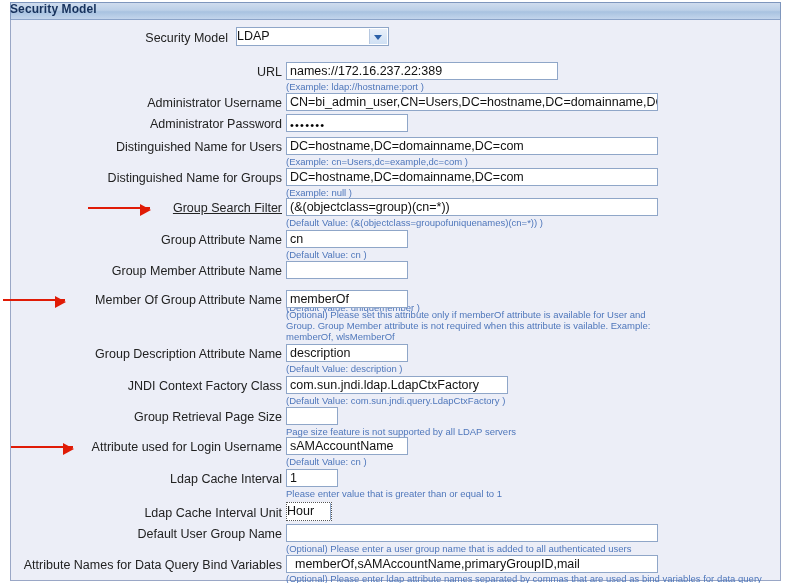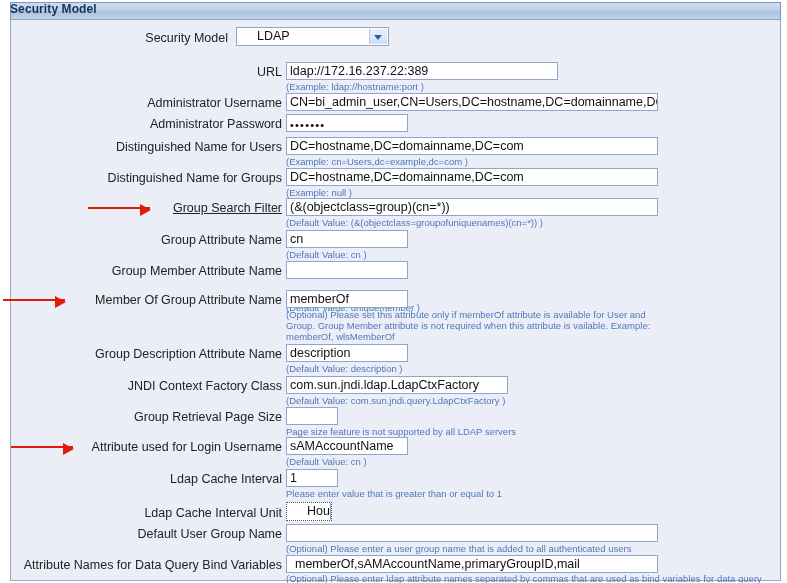--- a/index.html
+++ b/index.html
@@ -98,21 +98,21 @@
   
   .select {
     position: absolute;
     box-sizing: border-box;
     background: #ffffff;
     border: 1px solid #8fa6c8;
     height: 19px;
     font-size: 12.5px;
     color: #111111;
     line-height: 17px;
-    padding-left: 20px;
+    padding-left: 0;
     overflow: hidden;
     white-space: nowrap;
   }
   .select .arrowbox {
     position: absolute;
     right: 1px;
     top: 1px;
     bottom: 1px;
     width: 17px;
     background: linear-gradient(to bottom, #e9f0fa 0%, #cfe0f4 100%);
@@ -171,21 +171,21 @@
   <div class="panel-header"></div>
   <div class="panel-title">Security Model</div>
 
   <div class="label" style="left:60px; top:31px; width:168px;">Security Model</div>
   <div class="select" style="left:236px; top:27px; width:153px;">
     <span>LDAP</span>
     <span class="arrowbox"></span>
   </div>
 
   <div class="label" style="left:60px; top:65px; width:222px;">URL</div>
-  <div class="field" style="left:286px; top:62px; width:272px;">ldap://172.16.237.22:389</div>
+  <div class="field" style="left:286px; top:62px; width:272px;">names://172.16.237.22:389</div>
   <div class="hint" style="left:286px; top:81px;">(Example: ldap://hostname:port )</div>
 
   <div class="label" style="left:60px; top:96px; width:222px;">Administrator Username</div>
   <div class="field" style="left:286px; top:93px; width:372px;">CN=bi_admin_user,CN=Users,DC=hostname,DC=domainname,DC=c</div>
 
   <div class="label" style="left:60px; top:117px; width:222px;">Administrator Password</div>
   <div class="field pwd" style="left:286px; top:114px; width:122px;">•••••••</div>
 
   <div class="label" style="left:60px; top:140px; width:222px;">Distinguished Name for Users</div>
   <div class="field" style="left:286px; top:137px; width:372px;">DC=hostname,DC=domainname,DC=com</div>

